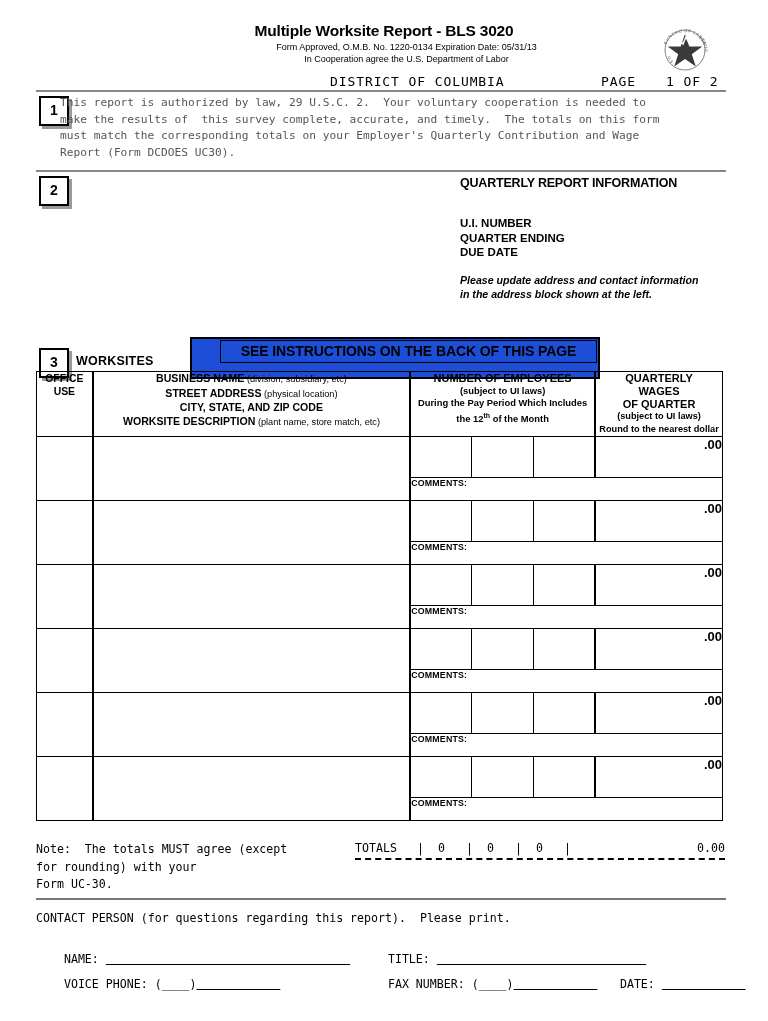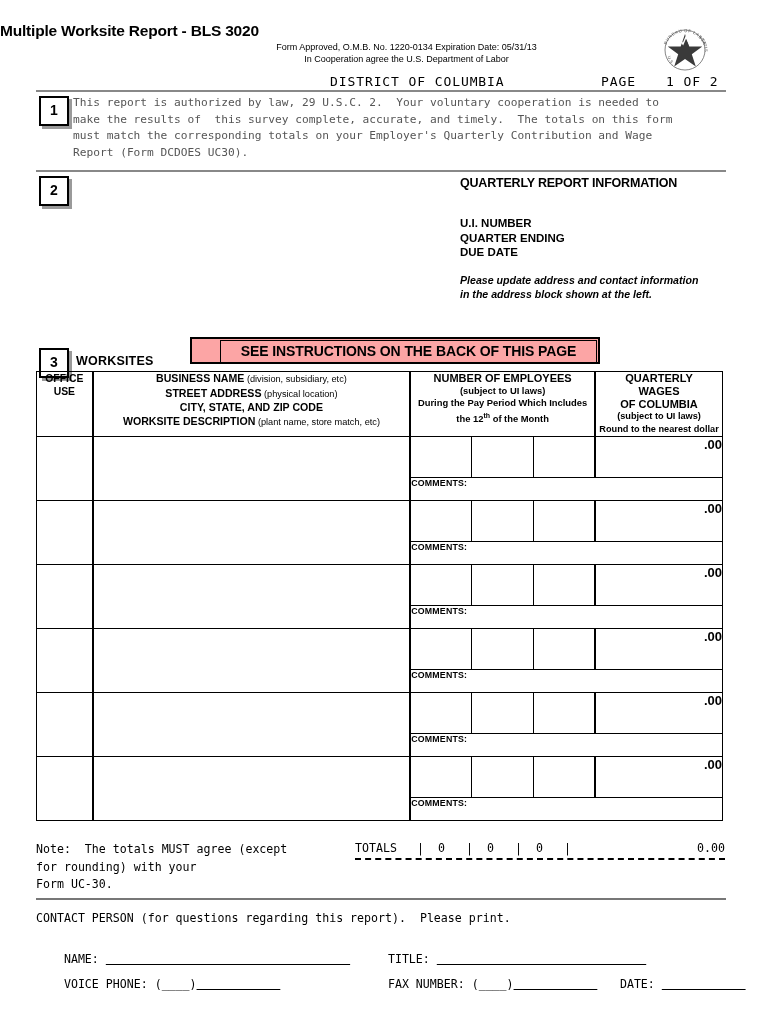--- a/index.html
+++ b/index.html
@@ -22,21 +22,21 @@
     height: 1021px;
   }
 
   
   .header {
     position: absolute;
     left: 0; top: 22px;
     width: 768px;
   }
   .hdr-title {
-    text-align: left;
+    text-align: center;
     font-size: 15.5px;
     font-weight: bold;
     letter-spacing: -0.2px;
     line-height: 1.15;
   }
   .hdr-sub {
     text-align: center;
     font-size: 9px;
     line-height: 1.32;
     margin-top: 2px;
@@ -89,21 +89,21 @@
 
   .rule {
     position: absolute;
     background: #888;
     height: 2px;
   }
 
   
   .sec1-text {
     position: absolute;
-    left: 73px;
+    left: 60px;
     top: 95px;
     width: 660px;
     font-family: "DejaVu Sans Mono", monospace;
     font-size: 11.2px;
     line-height: 16.5px;
     color: #555;
     white-space: pre-wrap;
   }
 
   
@@ -136,23 +136,23 @@
     position: absolute;
     left: 76px; top: 354px;
     font-size: 12.5px;
     font-weight: bold;
     letter-spacing: 0.2px;
   }
   .see-instructions {
     position: absolute;
     left: 190px; top: 337px;
     width: 410px;
-    height: 27px;
+    height: 42px;
     border: 2px solid #000;
-    background: #fca5a5;
+    background: #1d4ed8;
     box-sizing: border-box;
     padding-left: 27px;
   }
   .see-instructions-inner {
     border: 1px solid #000;
     margin: 1px;
     height: 21px;
     line-height: 21px;
     text-align: center;
     font-size: 14px;
@@ -372,21 +372,21 @@
           <div class="t1">NUMBER OF EMPLOYEES</div>
           <div class="t2">(subject to UI laws)</div>
           <div class="t2">During the Pay Period Which Includes</div>
           <div class="t2">
             <span>the 12</span><sup>th</sup><span> of the Month</span>
           </div>
         </th>
         <th class="col-wages th-wages">
           <div class="t1">QUARTERLY</div>
           <div class="t1">WAGES</div>
-          <div class="t1">OF COLUMBIA</div>
+          <div class="t1">OF QUARTER</div>
           <div class="t2">(subject to UI laws)</div>
           <div class="t2">Round to the nearest dollar</div>
         </th>
       </tr>
     </thead>
     <tbody>
 
       <tr class="row-data">
         <td class="col-office" rowspan="2" style="border-right:2px solid #000;"></td>
         <td class="col-name" rowspan="2"></td>

